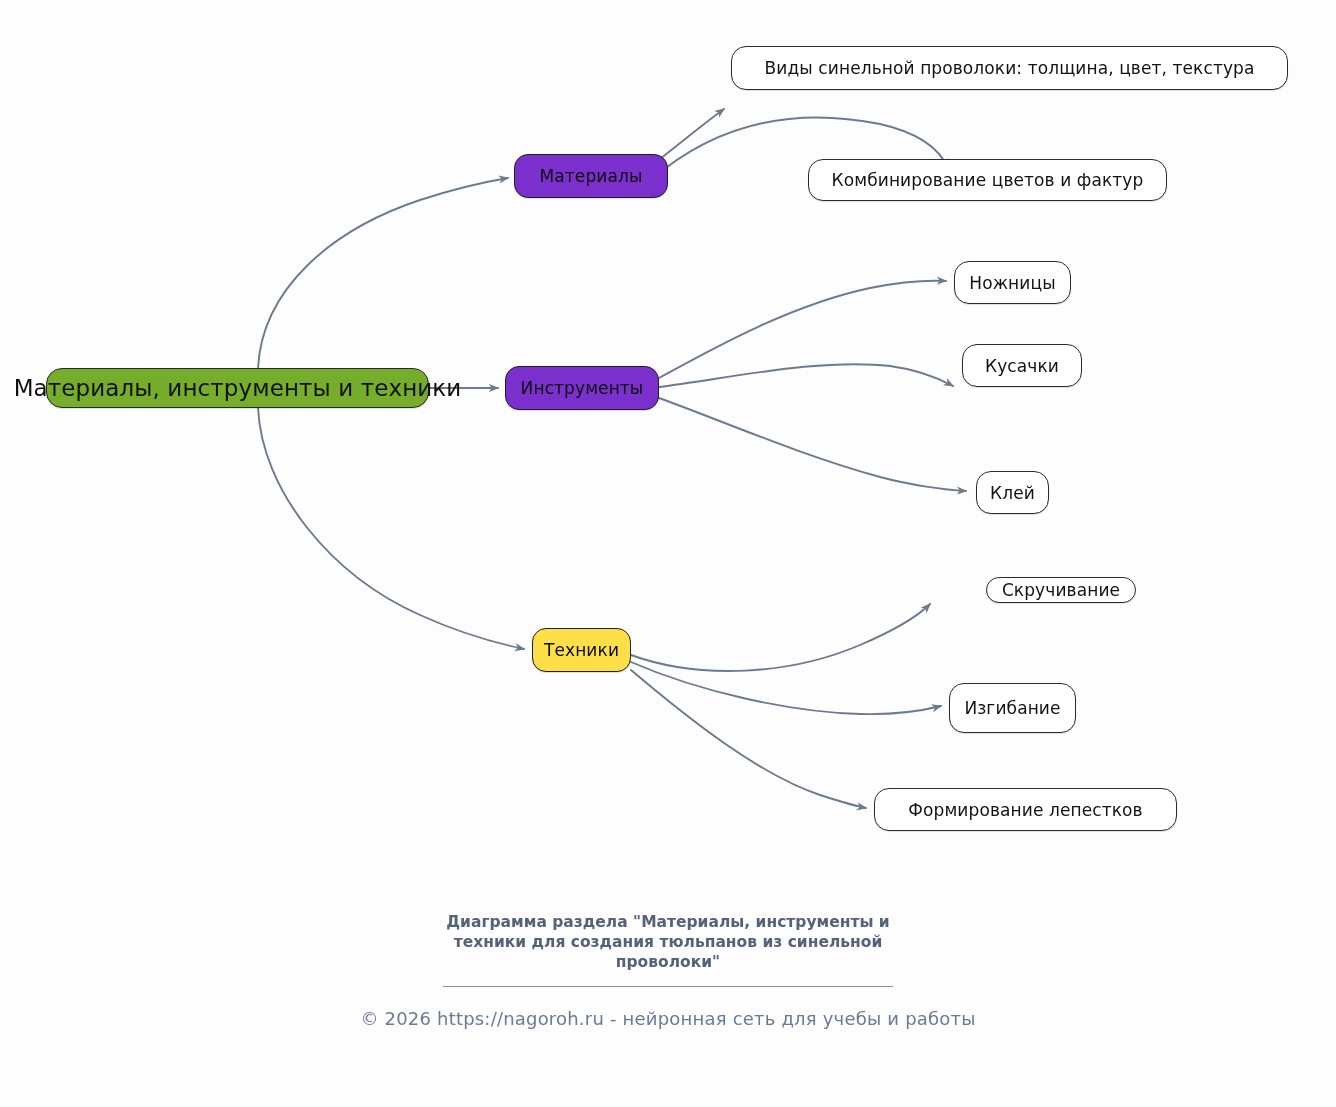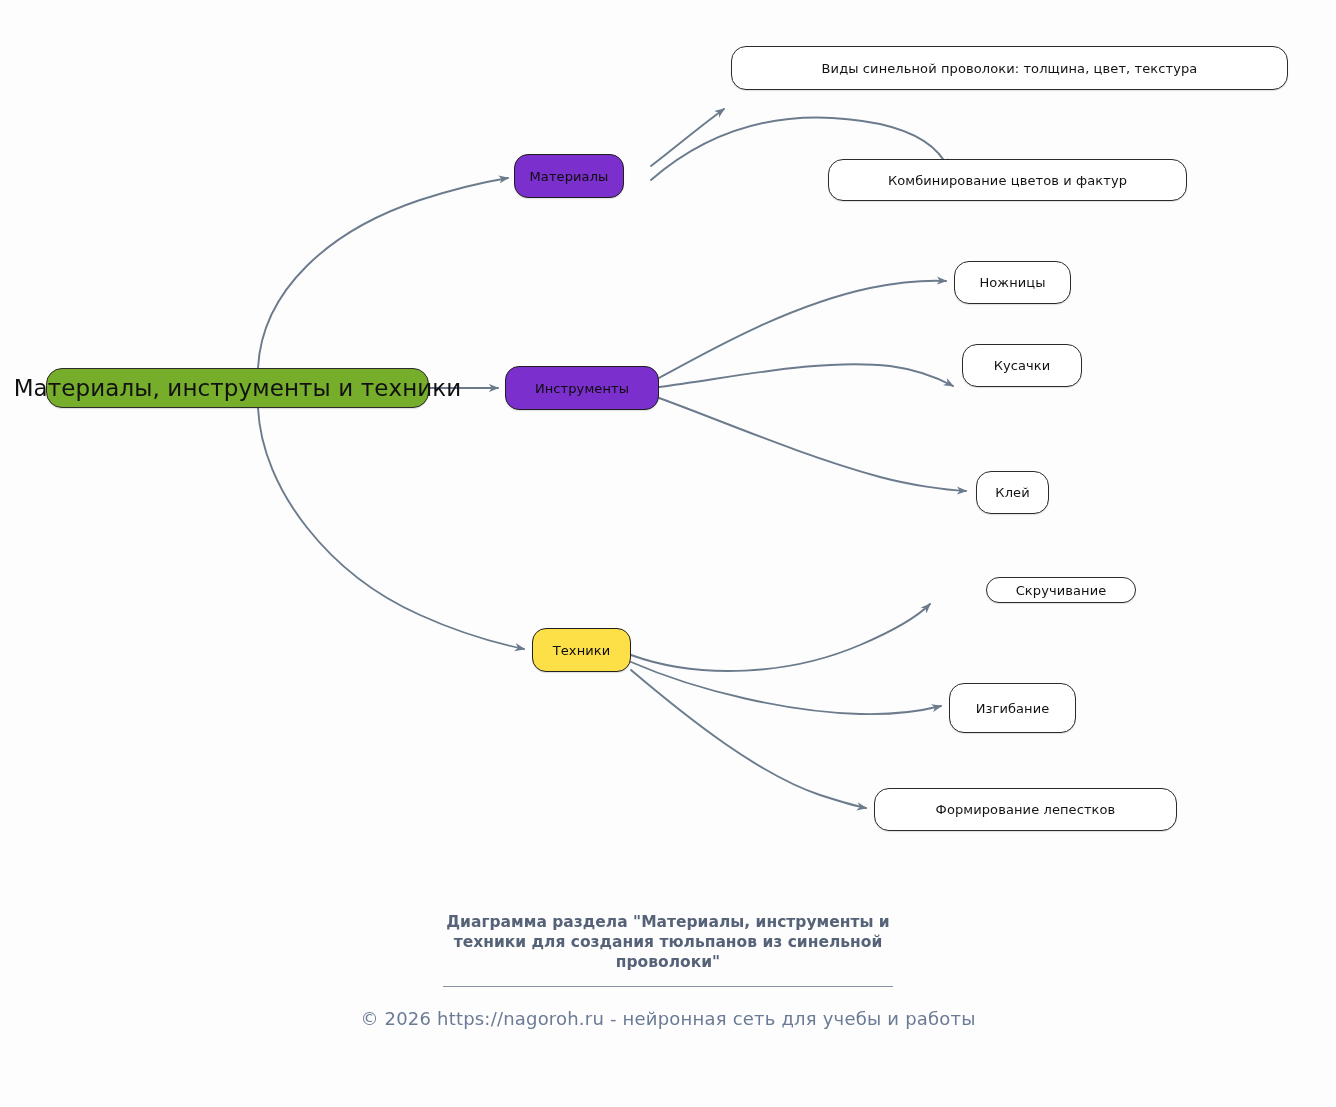--- a/index.html
+++ b/index.html
@@ -30,21 +30,21 @@
   }
   .node {
     position: absolute;
     box-sizing: border-box;
     display: flex;
     align-items: center;
     justify-content: center;
     white-space: nowrap;
     border-radius: 14px;
     border: 1.7px solid #1a1a1a;
-    font-size: 13px;
+    font-size: 17px;
     color: #111111;
     letter-spacing: 0.1px;
     box-shadow: 0 1px 1px rgba(0,0,0,0.12);
   }
   .node.root {
     background: #76ad2b;
     border-color: #2b2b2b;
     font-size: 23px;
     border-radius: 16px;
   }
@@ -118,27 +118,27 @@
         <path d="M 631,655 C 700,680 790,675 860,645 C 900,628 920,614 930,604" fill="none" stroke="#6b7b8c" stroke-width="1.9" stroke-linecap="round" marker-end="url(#arrowhead)"></path>
         <path d="M 631,662 C 700,692 790,712 860,714 C 895,715 925,710 941,706" fill="none" stroke="#6b7b8c" stroke-width="1.9" stroke-linecap="round" marker-end="url(#arrowhead)"></path>
         <path d="M 631,670 C 690,720 760,775 820,795 C 845,803 855,806 866,808" fill="none" stroke="#6b7b8c" stroke-width="1.9" stroke-linecap="round" marker-end="url(#arrowhead)"></path>
       </g>
   </svg>
 
   <div id="node-layer">
       <div class="node root" style="left: 46px; top: 368px; width: 383px; height: 40px; background: rgb(118, 173, 43);">
         <span>Материалы, инструменты и техники</span>
       </div>
-      <div class="node branch" style="left: 514px; top: 154px; width: 110px; height: 44px; background: rgb(123, 47, 204);">
+      <div class="node branch" style="left: 514px; top: 154px; width: 154px; height: 44px; background: rgb(123, 47, 204);">
         <span>Материалы</span>
       </div>
       <div class="node leaf" style="left: 731px; top: 46px; width: 557px; height: 44px;">
         <span>Виды синельной проволоки: толщина, цвет, текстура</span>
       </div>
-      <div class="node leaf" style="left: 828px; top: 159px; width: 359px; height: 42px;">
+      <div class="node leaf" style="left: 808px; top: 159px; width: 359px; height: 42px;">
         <span>Комбинирование цветов и фактур</span>
       </div>
       <div class="node branch" style="left: 505px; top: 366px; width: 154px; height: 44px; background: rgb(123, 47, 204);">
         <span>Инструменты</span>
       </div>
       <div class="node leaf" style="left: 954px; top: 261px; width: 117px; height: 43px;">
         <span>Ножницы</span>
       </div>
       <div class="node leaf" style="left: 962px; top: 344px; width: 120px; height: 43px;">
         <span>Кусачки</span>

